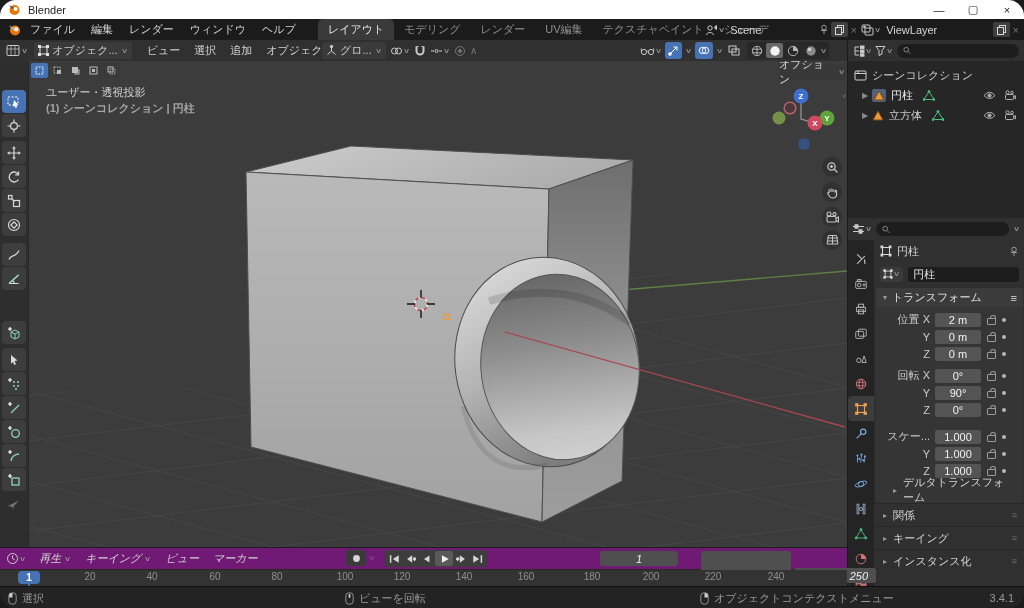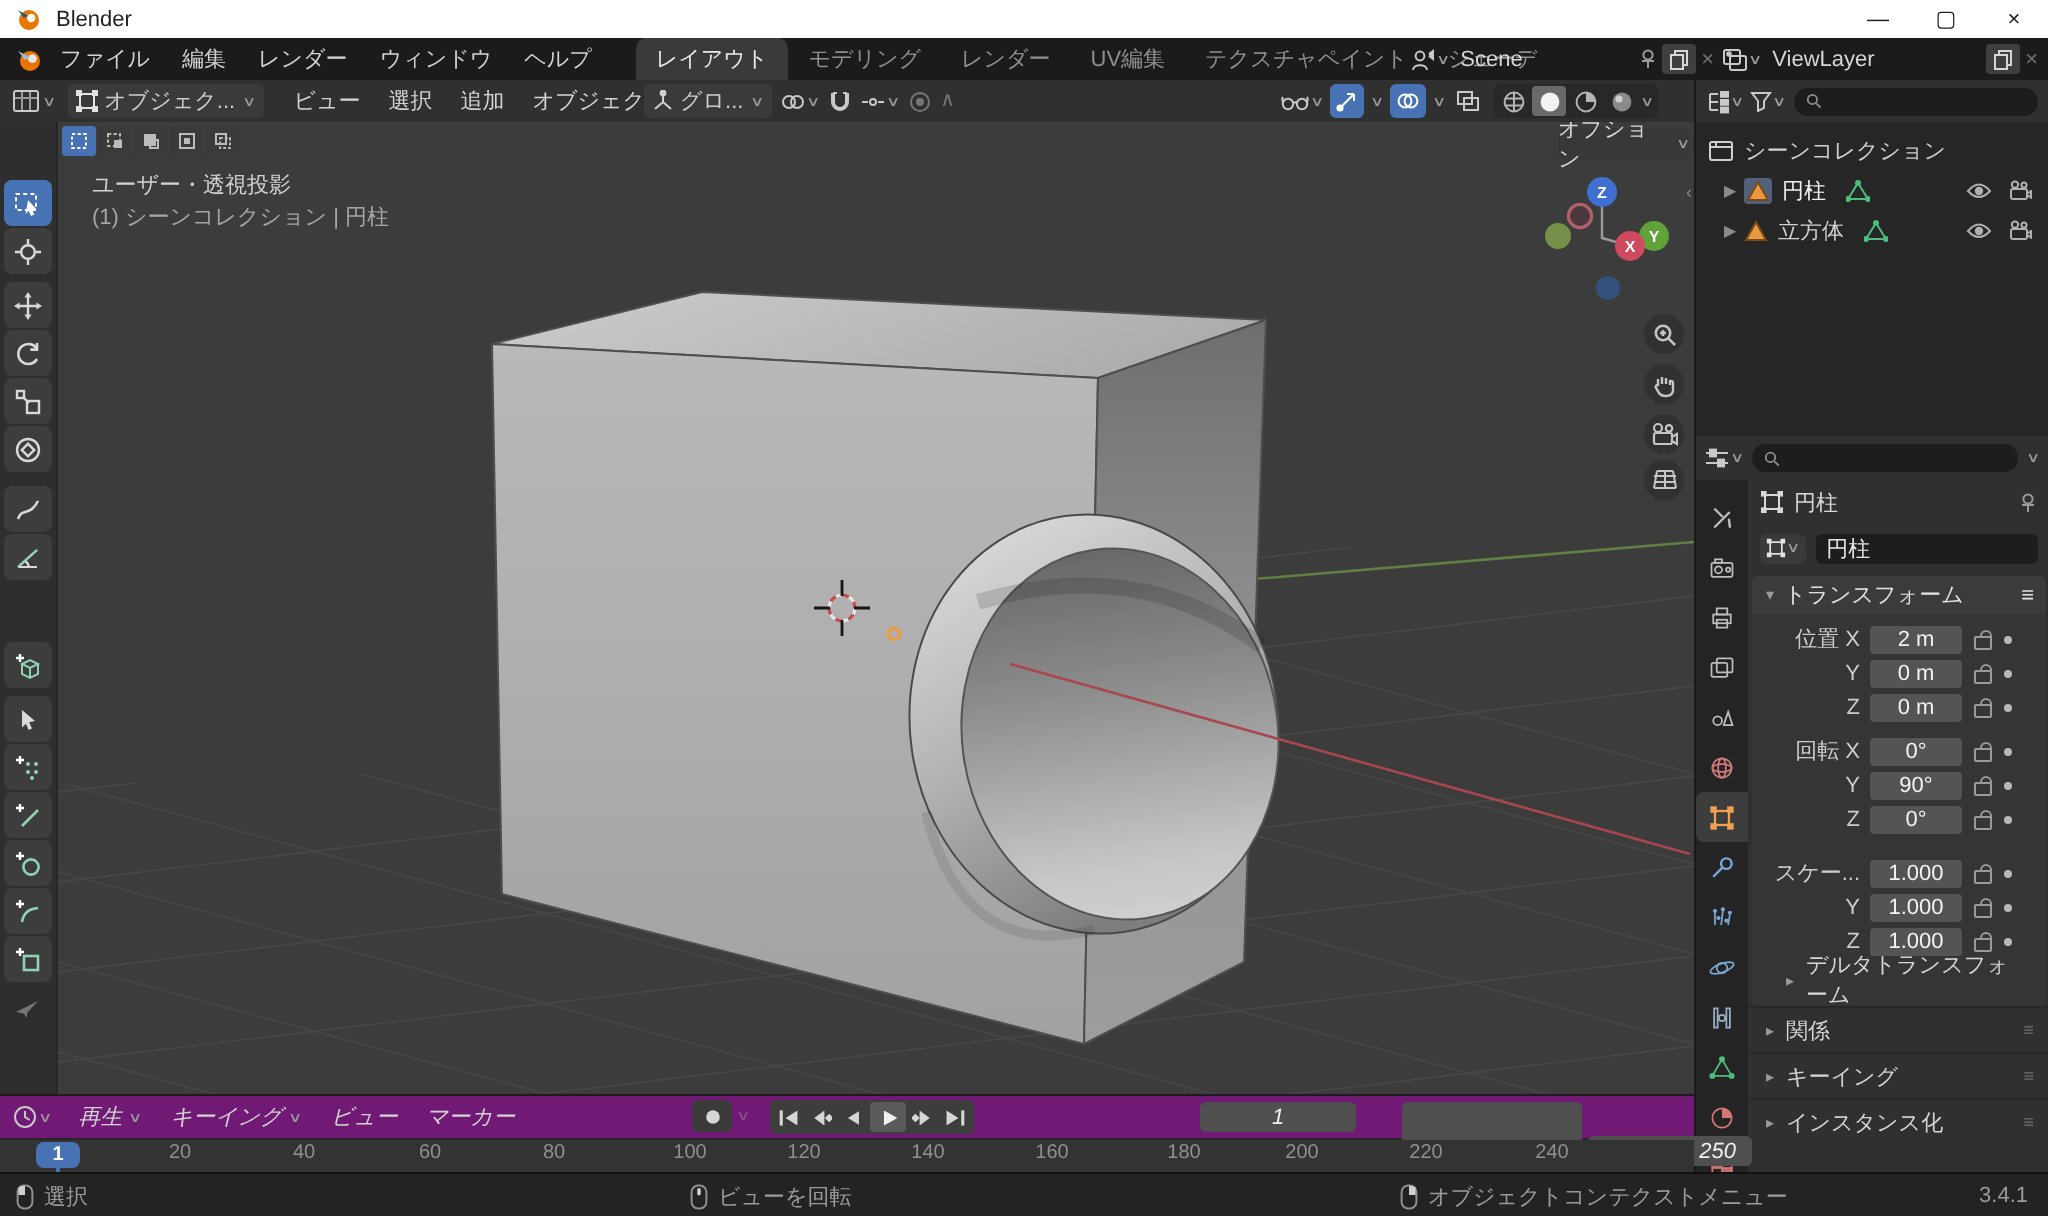--- a/index.html
+++ b/index.html
@@ -1,18 +1,18 @@
 <!DOCTYPE html>
 <html><head>
 <meta charset="utf-8">
 <style>
   html,body{margin:0;padding:0;background:#1b1b1b;}
   #stage{position:relative;width:1024px;height:608px;overflow:hidden;
          font-family:"Liberation Sans","DejaVu Sans",sans-serif;font-size:11px;color:#cccccc;
-         background:#2e2e2e;-webkit-user-select:none;user-select:none;}
+         background:#2e2e2e;-webkit-user-select:none;user-select:none;border-radius:16px;}
   .ab{position:absolute;}
   .fx{display:flex;align-items:center;}
   .caret{font-size:7px;color:#9a9a9a;margin:0 1px;transform:scaleX(1.4);}
   .dim{opacity:.45;}
   svg{display:block;}
 
   
   #titlebar{left:0;top:0;width:1024px;height:19px;background:#ffffff;color:#333;}
   #titlebar .t{margin-left:7px;font-size:11px;color:#222;}
   .wbtn{width:34px;height:19px;display:flex;align-items:center;justify-content:center;color:#222;font-size:11px;}
@@ -40,21 +40,21 @@
   
   #toolbar{left:0;top:61px;width:29px;height:486px;background:#2e2e2e;border-right:1px solid #272727;
            display:flex;flex-direction:column;align-items:center;padding-top:29px;box-sizing:border-box;}
   .tool{width:24px;height:23px;margin-bottom:1px;background:#3d3d3d;border-radius:4px;display:flex;align-items:center;justify-content:center;flex:0 0 auto;}
   .tool.active{background:#4772b3;}
   .gap2{margin-top:3px;}.gap3{margin-top:6px;}.gap4{margin-top:30px;}
 
   
   #viewport{left:29px;top:61px;width:818px;height:486px;background:#3c3c3c;overflow:hidden;}
   #vp-overlay1{left:17px;top:24px;color:#d2d2d2;}
-  #vp-overlay2{left:17px;top:40px;color:#a5a5a5;}
+  #vp-overlay2{left:17px;top:40px;color:#a5a5a5;font-weight:bold;}
   #options-btn{left:750px;top:3px;width:66px;height:16px;background:#383838;border-radius:3px;color:#d5d5d5;display:flex;align-items:center;justify-content:center;gap:3px;}
   .modebtns{left:2px;top:2px;display:flex;gap:1px;}
   .modebtn{width:17px;height:15px;background:#3a3a3a;border-radius:2px;display:flex;align-items:center;justify-content:center;}
   .modebtn.active{background:#4772b3;}
   .vpside{right:5px;width:20px;height:20px;border-radius:50%;background:rgba(40,40,40,.55);display:flex;align-items:center;justify-content:center;}
 
   
   #outliner{left:847px;top:61px;width:177px;height:157px;background:#262626;border-left:1px solid #1a1a1a;padding-top:4px;box-sizing:border-box;}
   .olrow{height:20px;display:flex;align-items:center;padding-left:6px;color:#cfcfcf;}
   .olrow .arr{width:10px;color:#8a8a8a;font-size:8px;}

